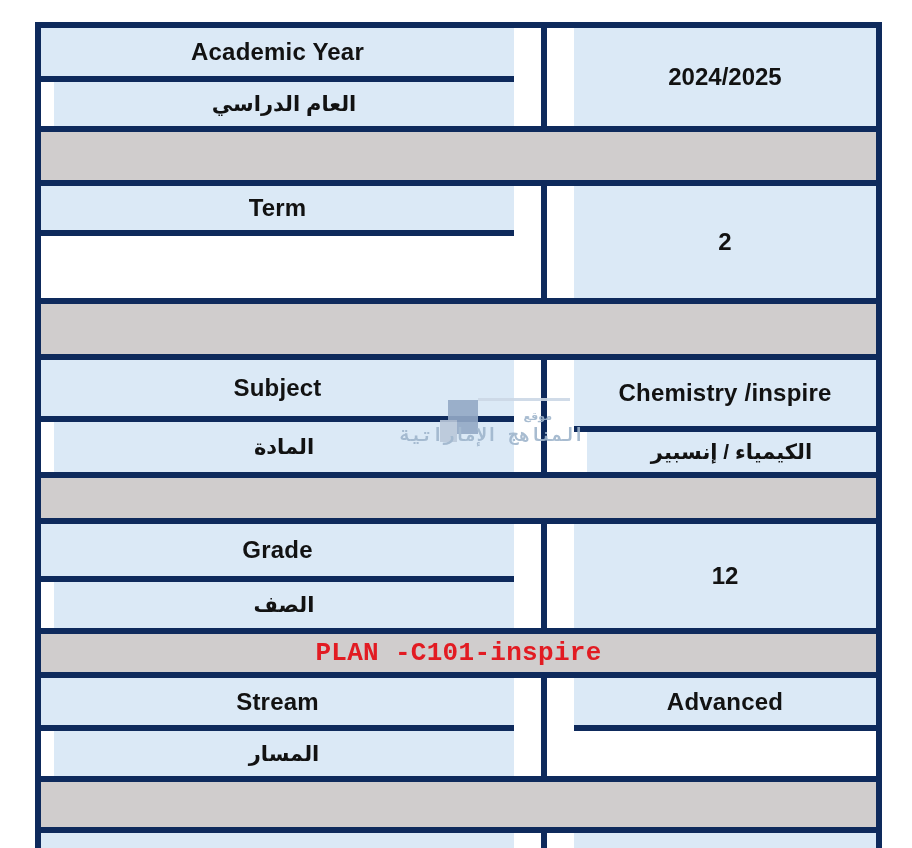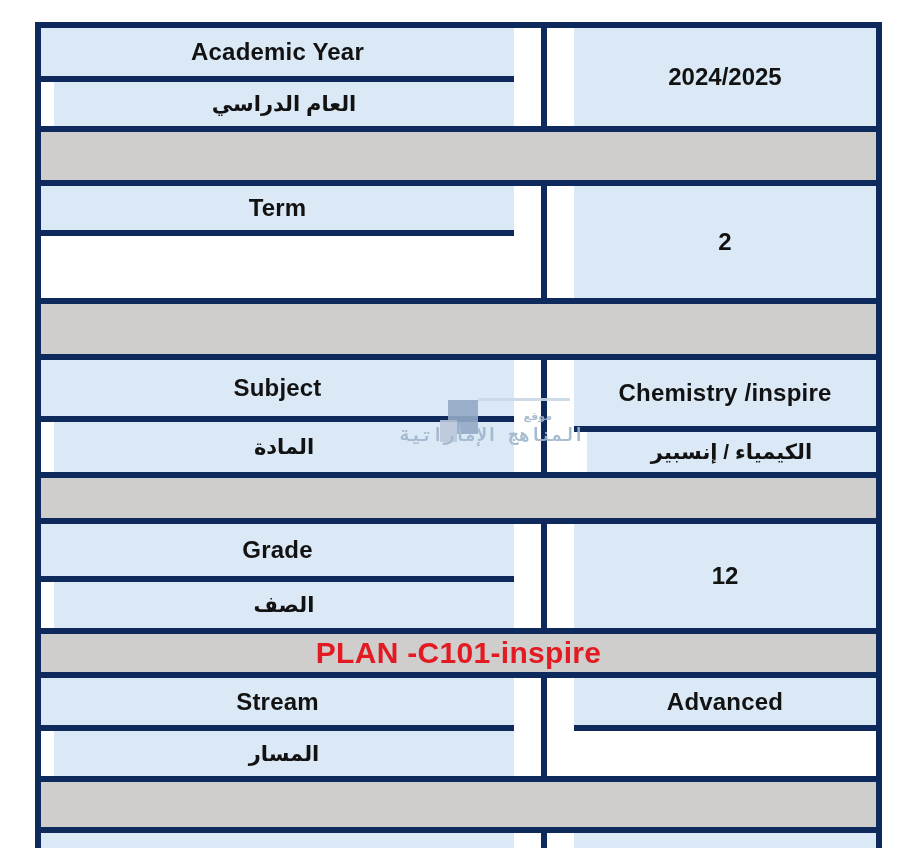--- a/index.html
+++ b/index.html
@@ -20,21 +20,21 @@
   .colR{flex:1;display:flex;flex-direction:column;text-align:center;}
   .vdiv{width:6px;background:var(--navy);}
   .cdiv{height:6px;background:var(--navy);}
   .cell{background:var(--cell);display:flex;align-items:center;justify-content:center;color:var(--ink);}
   .en{font-weight:bold;font-size:24px;letter-spacing:0.2px;}
   .ar{font-weight:bold;font-size:21px;direction:rtl;margin-left:13px;}
   .val{font-weight:bold;font-size:24px;}
   .grow{flex:1;}
   .spacer{background:var(--gray);}
   .planrow{background:var(--gray);display:flex;align-items:center;justify-content:center;}
-  .plantext{color:var(--red);font-weight:bold;font-size:30px;letter-spacing:0.3px;}
+  .plantext{color:var(--red);font-weight:bold;font-size:26px;letter-spacing:0.3px;font-family:Liberation Mono, monospace;}
   
   .wm{position:absolute;left:392px;top:390px;width:146px;height:64px;z-index:6;opacity:0.9;pointer-events:none;margin-left:48px;}
   .wm-line{position:absolute;right:16px;top:8px;width:92px;height:3px;background:#ccd8e6;}
   .wm-sq{position:absolute;left:8px;top:10px;width:30px;height:34px;background:#93a9c6;}
   .wm-sq2{position:absolute;left:0px;top:30px;width:17px;height:22px;background:#bac8da;}
   .wm-t1{position:absolute;right:34px;top:20px;font-size:11px;font-weight:bold;color:var(--wm);direction:rtl;}
   .wm-t2{position:absolute;right:2px;top:34px;font-size:18px;font-weight:bold;color:var(--wm);direction:rtl;white-space:nowrap;font-family:Liberation Mono, monospace;}
 </style>
 </head>
 <body>

